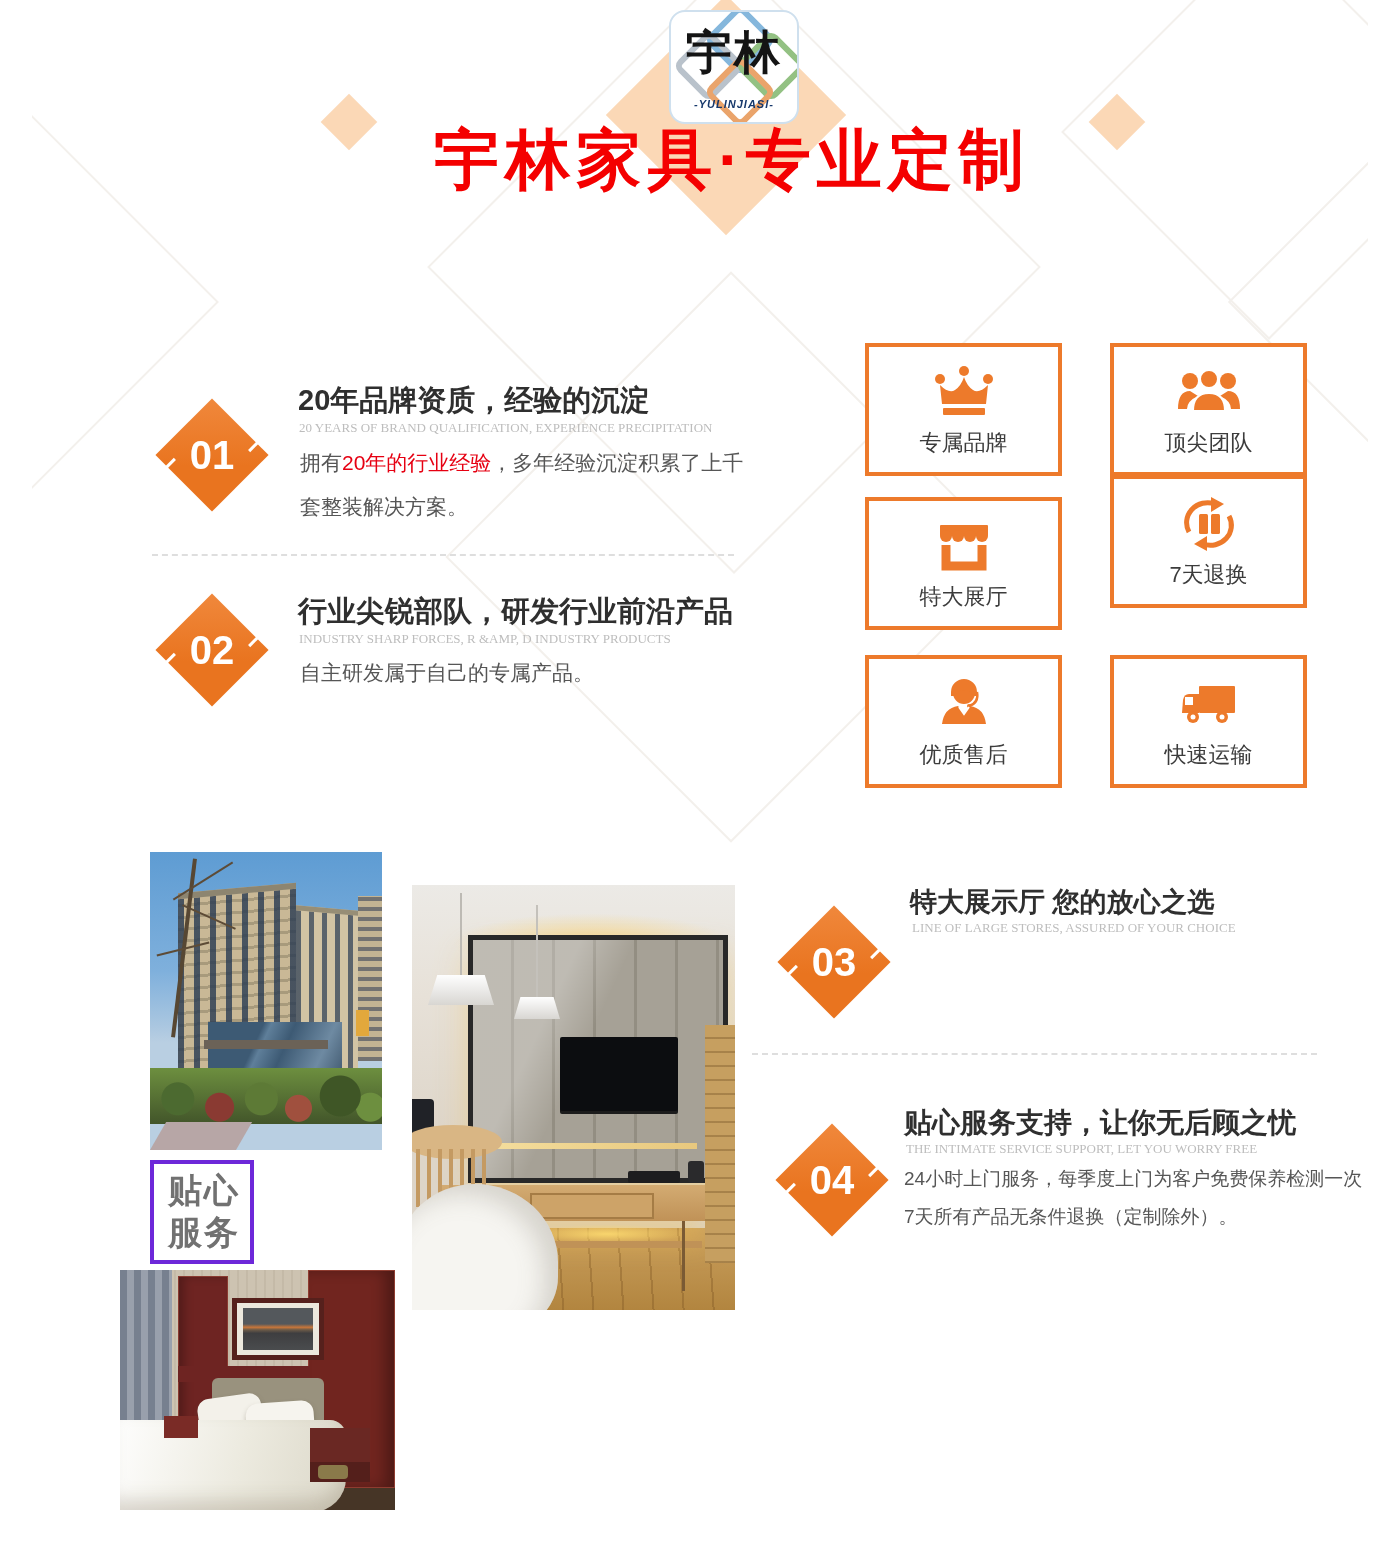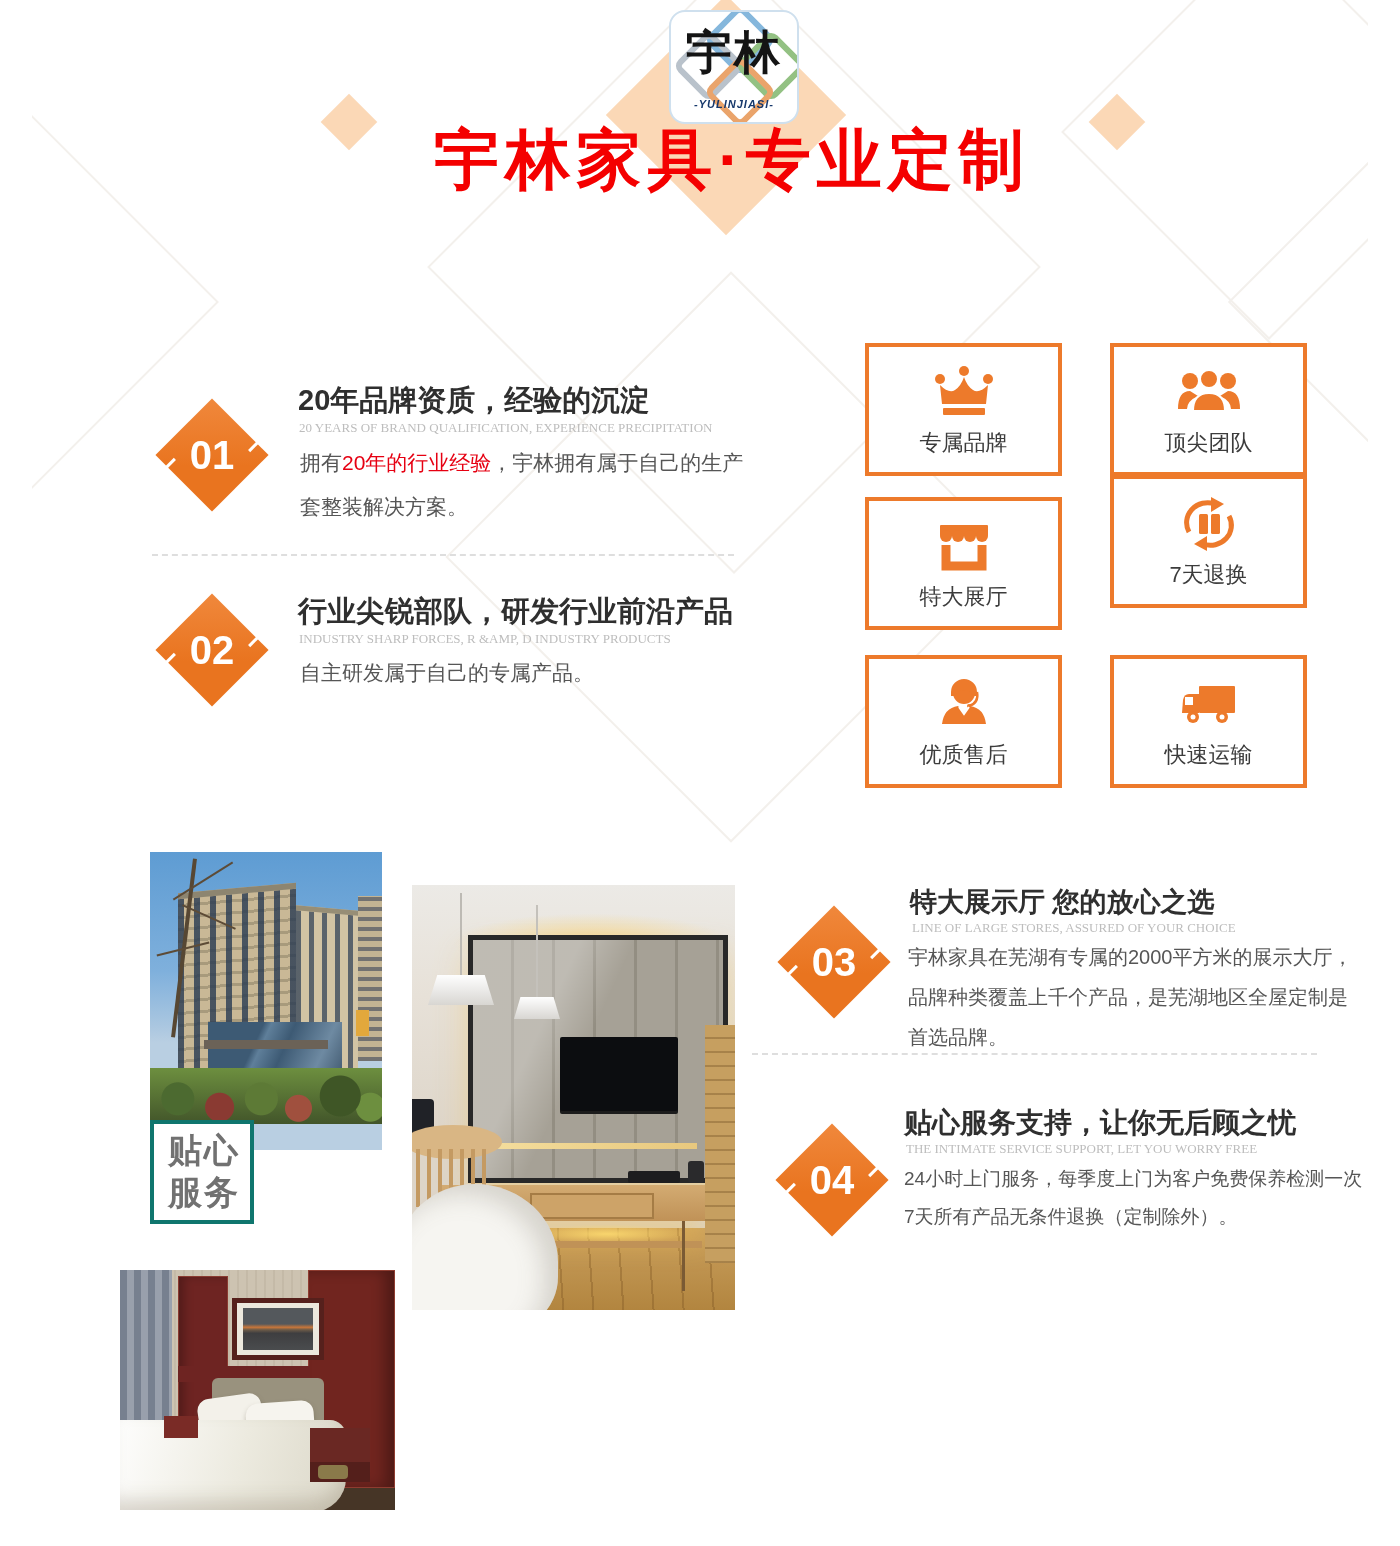--- a/index.html
+++ b/index.html
@@ -135,21 +135,21 @@
   .tvw-table{position:absolute;left:-8px;top:240px;width:98px;height:34px;background:#d9b684;border-radius:50%;}
   .tvw-slats{position:absolute;left:4px;top:264px;width:74px;height:58px;
      background:repeating-linear-gradient(90deg,#c49a62 0 4px,rgba(0,0,0,0) 4px 11px);}
   .tvw-chair{position:absolute;left:-4px;top:214px;width:26px;height:52px;background:#202227;border-radius:4px;}
   .tvw-bed{position:absolute;left:-14px;bottom:-24px;width:160px;height:150px;background:#f6f5f1;
      border-radius:48% 52% 38% 0;box-shadow:inset -14px 10px 24px rgba(120,110,95,.25);}
   .tvw-cab{position:absolute;right:0;top:140px;width:30px;height:238px;
      background:repeating-linear-gradient(0deg,rgba(120,86,40,.4) 0 2px,rgba(0,0,0,0) 2px 14px),#c69f60;}
 
   
-  .badge{left:118px;top:1120px;width:96px;height:96px;border:4px solid #0f766e;background:#fff;z-index:2;position:absolute;}
+  .badge{left:118px;top:1160px;width:96px;height:96px;border:4px solid #6d28d9;background:#fff;z-index:2;position:absolute;}
   .badge div{margin-left:14px;font-size:34px;line-height:42px;font-weight:700;color:#717171;letter-spacing:2px;}
   .badge div:first-child{margin-top:5px;}
 
   
   .phD{left:88px;top:1270px;width:275px;height:240px;background:
      repeating-linear-gradient(90deg,rgba(170,158,138,.25) 0 2px,rgba(0,0,0,0) 2px 9px),#cdc3b1;}
   .bd-curtain{position:absolute;left:0;top:0;width:52px;height:205px;
      background:repeating-linear-gradient(90deg,#77808f 0 7px,#99a0ac 7px 14px);}
   .bd-floor{position:absolute;left:0;bottom:0;width:100%;height:28px;background:#463526;}
   .bd-colL{position:absolute;left:58px;top:6px;width:50px;height:150px;background:#6e2422;box-shadow:inset 0 0 0 1px #8a3a30, inset 6px 0 10px rgba(0,0,0,.25);}
@@ -190,21 +190,21 @@
   </div>
 
   <h1 class="main-title abs">宇林家具·专业定制</h1>
 
   <div class="dn dn1">
       <span>01</span>
     </div>
   <div class="sec-title t1">20年品牌资质，经验的沉淀</div>
   <div class="sec-sub u1">20 YEARS OF BRAND QUALIFICATION, EXPERIENCE PRECIPITATION</div>
   <div class="sec-body b1">
-    <div class="bl"><span>拥有</span><span class="red">20年的行业经验</span><span>，宇林拥有属于自己的生产</span></div>
+    <div class="bl"><span>拥有</span><span class="red">20年的行业经验</span><span>，多年经验沉淀积累了上千</span></div>
     <div class="bl">套整装解决方案。</div>
   </div>
   <div class="dash dash1"></div>
 
   <div class="dn dn2">
       <span>02</span>
     </div>
   <div class="sec-title t2">行业尖锐部队，研发行业前沿产品</div>
   <div class="sec-sub u2">INDUSTRY SHARP FORCES, R &amp;AMP, D INDUSTRY PRODUCTS</div>
   <div class="sec-body b2">
@@ -355,25 +355,20 @@
       <div class="bd-basket"></div>
     </div>
     <div class="bd-nsL"></div>
   </div>
 
   <div class="dn dn3">
       <span>03</span>
     </div>
   <div class="sec-title t3">特大展示厅 您的放心之选</div>
   <div class="sec-sub u3">LINE OF LARGE STORES, ASSURED OF YOUR CHOICE</div>
-  <div class="sec-body b3">
-    <div class="bl">宇林家具在芜湖有专属的2000平方米的展示大厅，</div>
-    <div class="bl">品牌种类覆盖上千个产品，是芜湖地区全屋定制是</div>
-    <div class="bl">首选品牌。</div>
-  </div>
   <div class="dash dash3"></div>
 
   <div class="dn dn4">
       <span>04</span>
     </div>
   <div class="sec-title t4">贴心服务支持，让你无后顾之忧</div>
   <div class="sec-sub u4">THE INTIMATE SERVICE SUPPORT, LET YOU WORRY FREE</div>
   <div class="sec-body b4">
     <div class="bl">24小时上门服务，每季度上门为客户免费保养检测一次</div>
     <div class="bl">7天所有产品无条件退换（定制除外）。</div>

